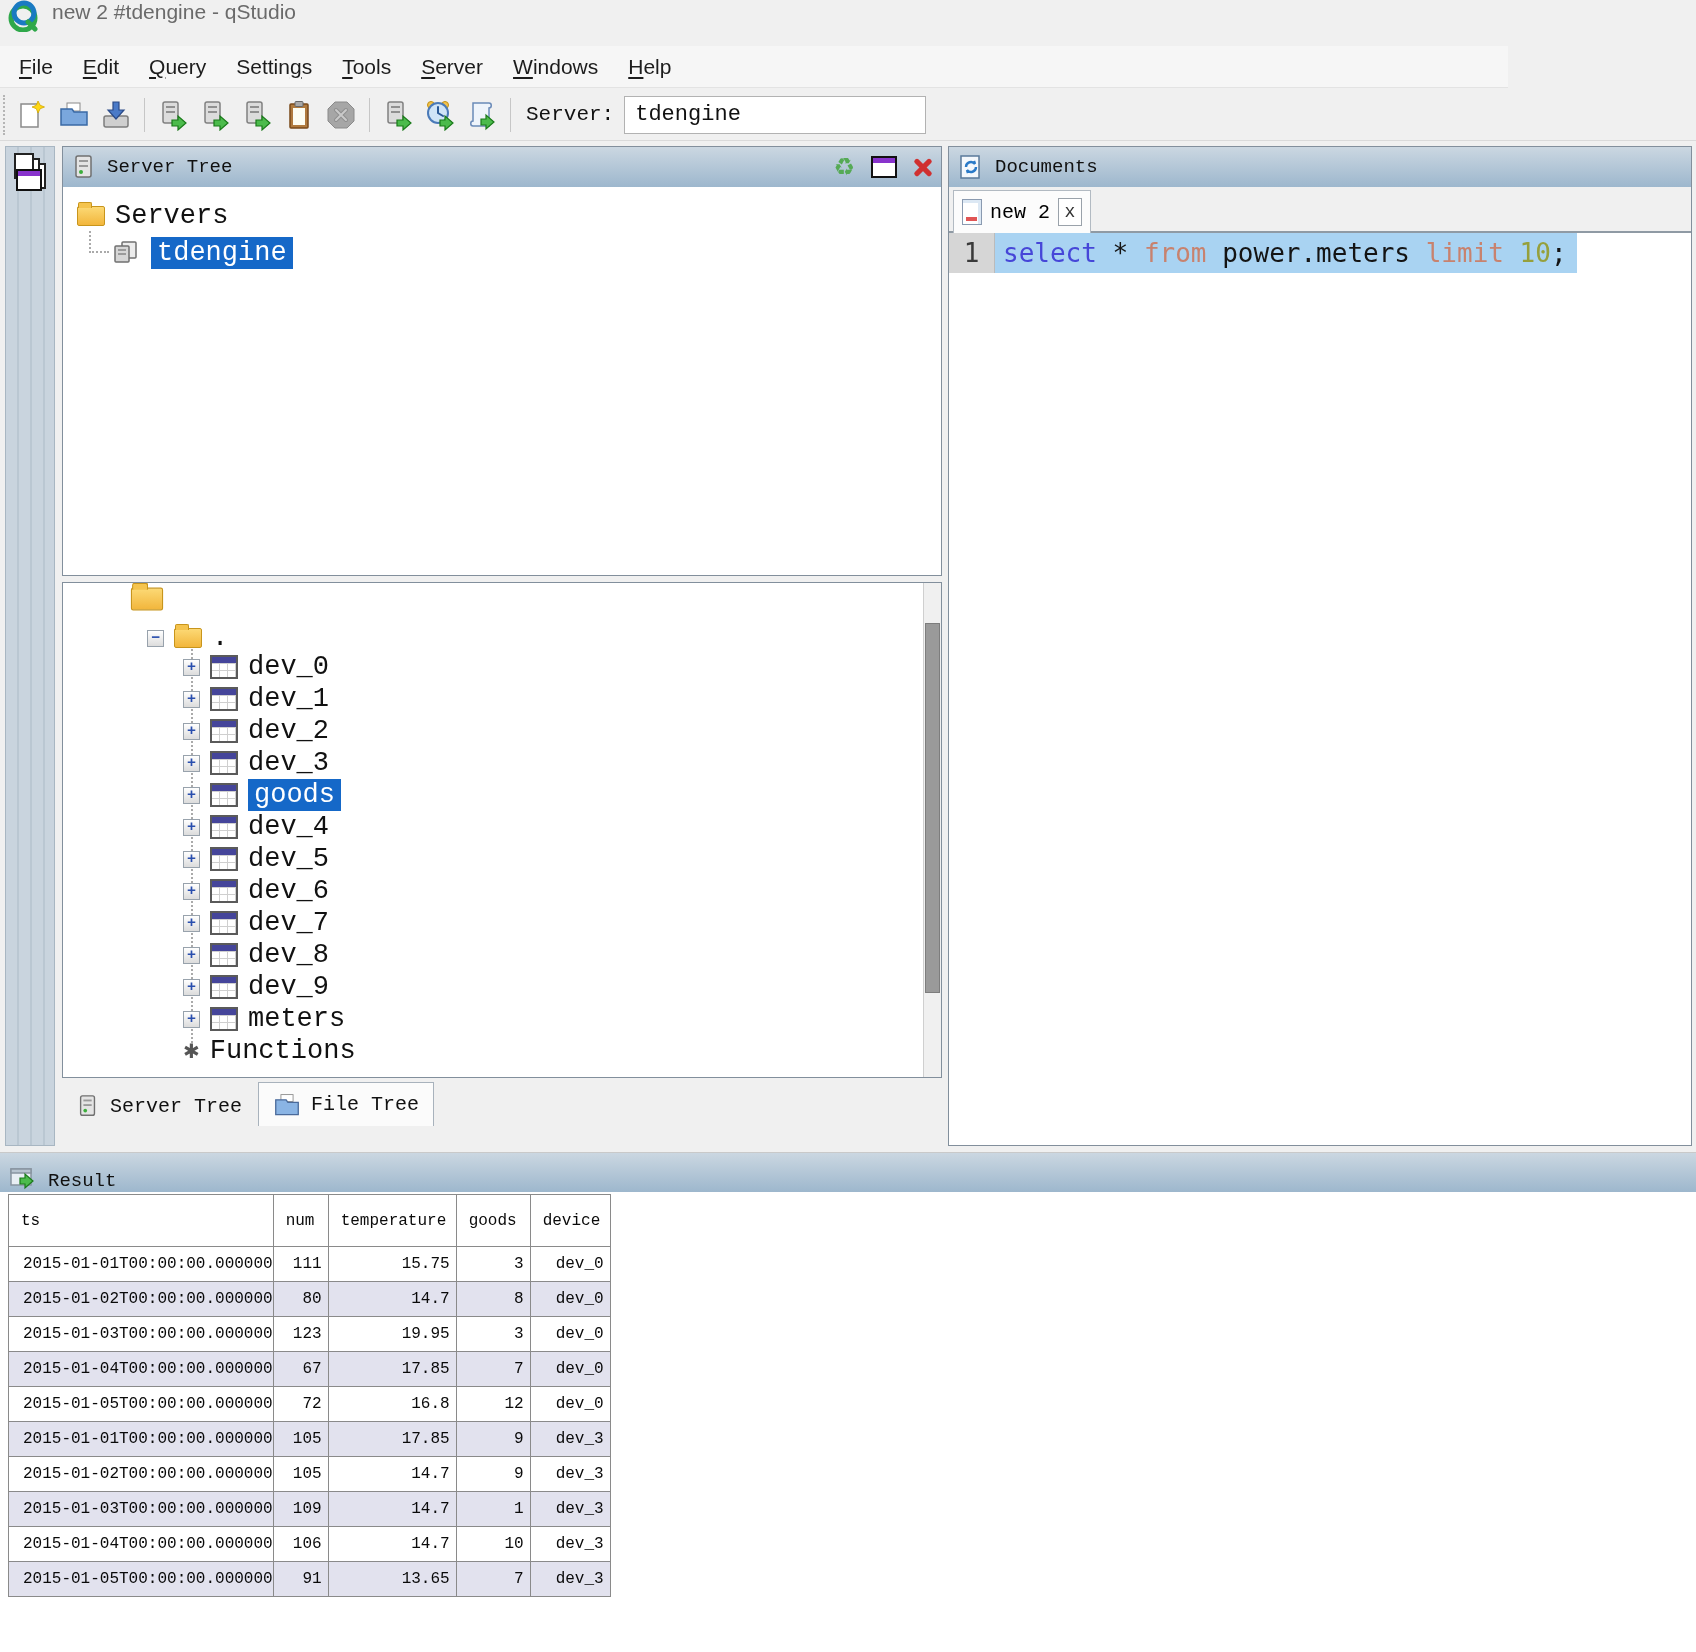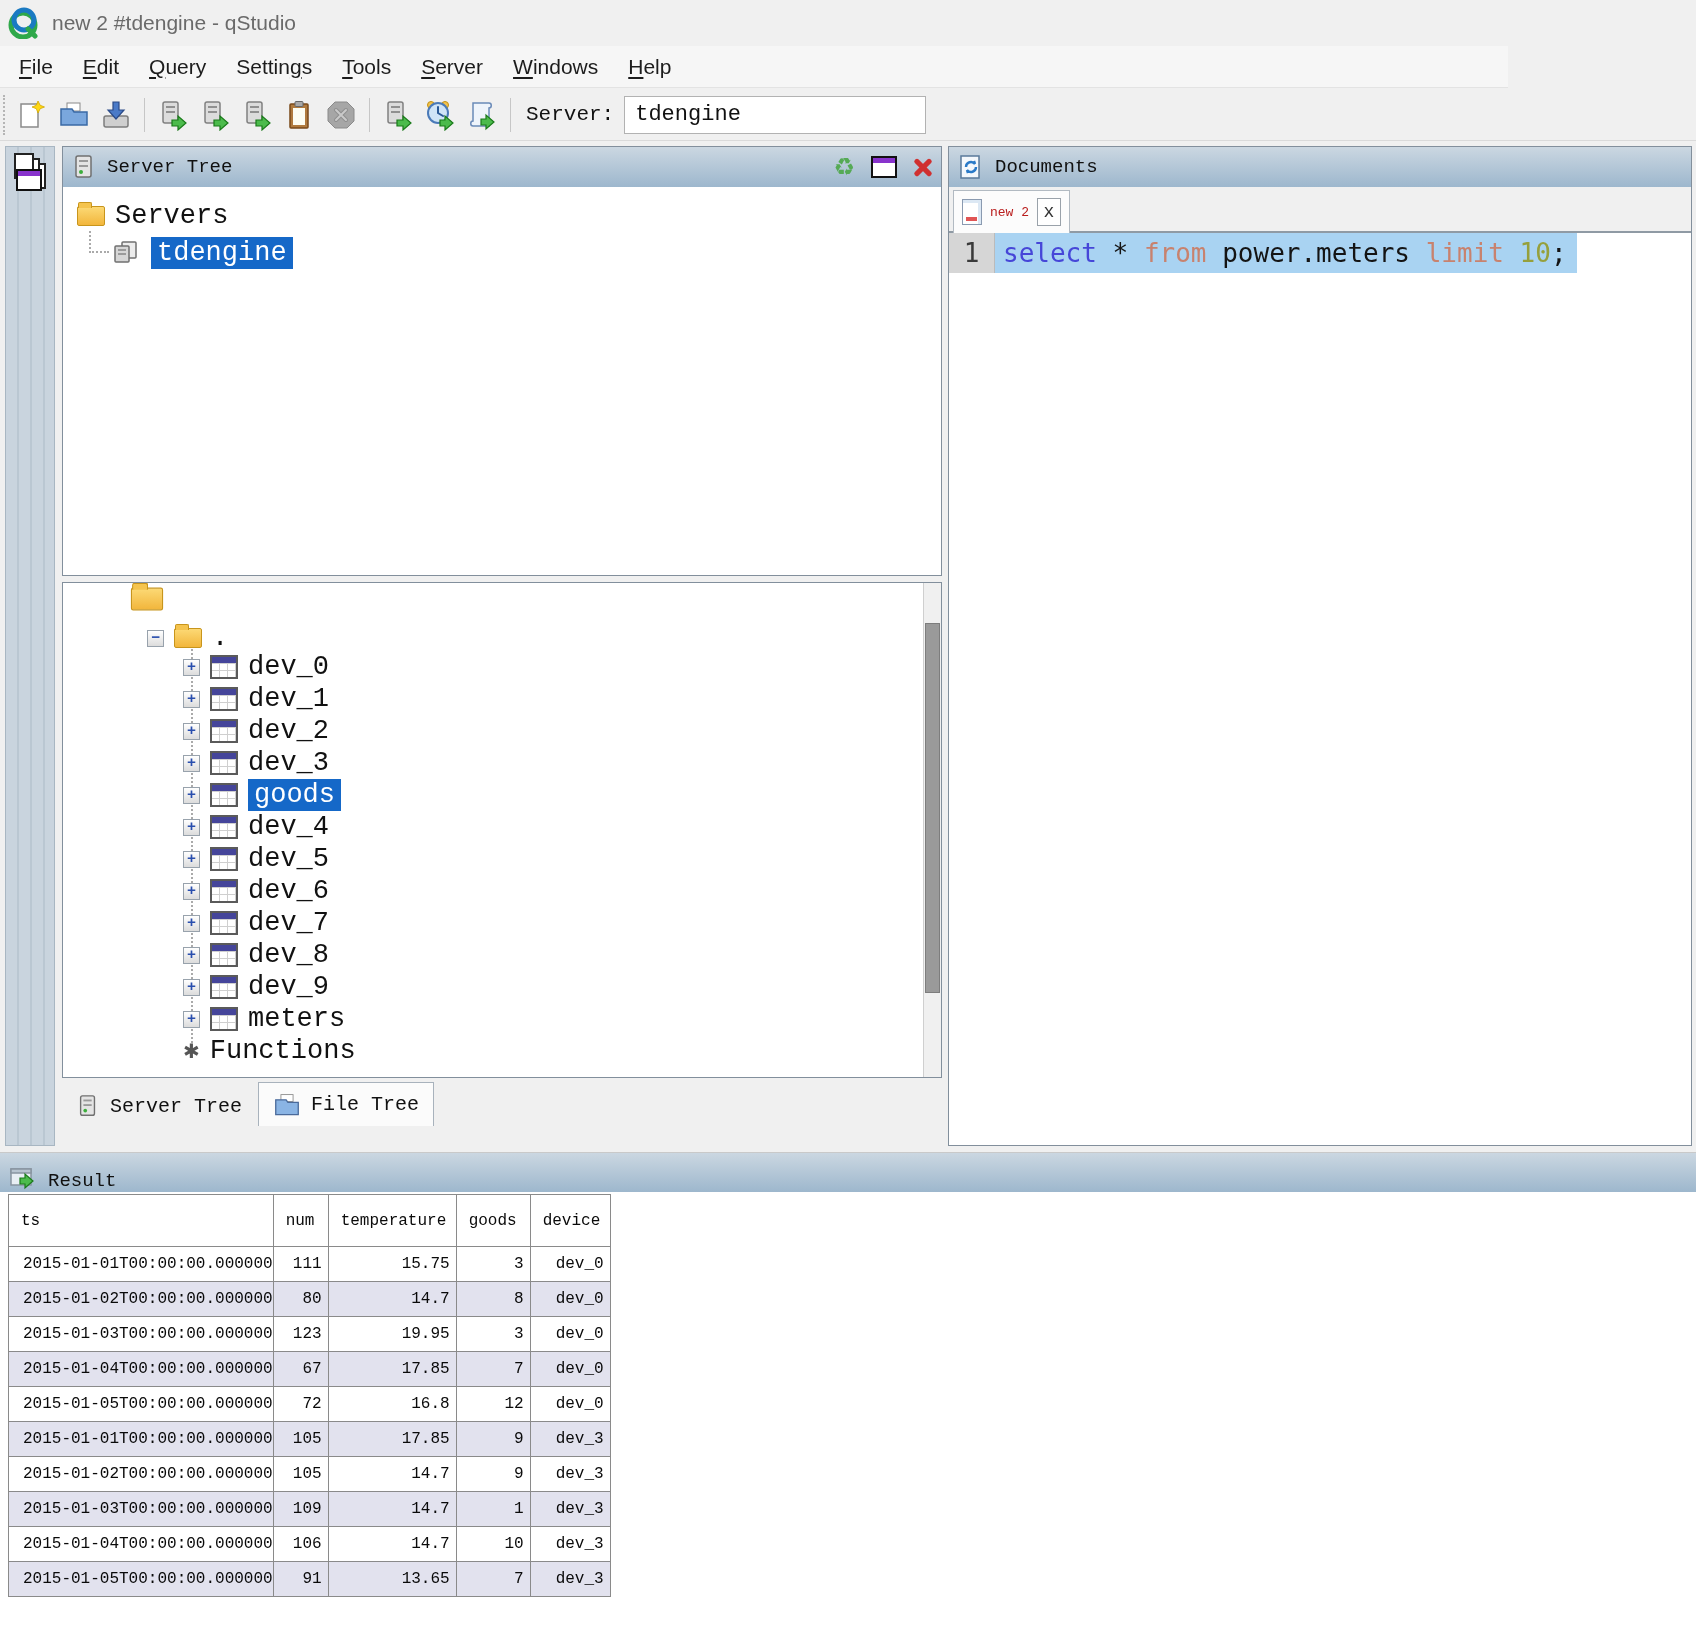--- a/index.html
+++ b/index.html
@@ -1,20 +1,20 @@
 <!DOCTYPE html>
 <html><head>
 <meta charset="utf-8">
 <style>
   * { margin:0; padding:0; box-sizing:border-box; }
   html,body { width:1696px; height:1652px; }
   body { position:relative; background:#f0f0f0; font-family:"Liberation Sans", sans-serif; overflow:hidden; }
 
   
-  .titlebar { position:absolute; left:0; top:0; width:1696px; height:46px; background:#f0f0f0; display:flex; align-items:center; }
+  .titlebar { position:absolute; left:0; top:0; width:1696px; height:46px; background:#f0f0f0; display:flex; align-items:flex-start; }
   .titlebar .logo { width:32px; height:32px; margin:0 12px 0 8px; }
   .titlebar .title { font-size:21px; color:#6a6a6a; }
 
   
   .menubar { position:absolute; left:0; top:46px; width:1508px; height:42px; background:#f6f6f6; border-bottom:1px solid #e3e3e3; display:flex; align-items:center; padding-left:4px; }
   .menu-item { font-size:21px; color:#1c1c1c; padding:0 15px; cursor:default; }
   .menu-item .mnemonic { text-decoration:underline; text-underline-offset:3px; }
 
   
   .toolbar { position:absolute; left:0; top:89px; width:1696px; height:52px; background:#f0f0f0; border-bottom:1px solid #dadada; display:flex; align-items:center; }
@@ -87,21 +87,21 @@
   
   .tabs-row { position:absolute; left:62px; top:1082px; width:880px; height:46px; }
   .btab { position:absolute; display:flex; align-items:center; gap:10px; font-family:"Liberation Mono",monospace; font-size:20px; color:#111; padding:0 14px; height:40px; top:4px; }
   .btab.inactive { left:0; }
   .btab.active { left:196px; top:0; height:44px; background:#fbfbfb; border:1px solid #a8b2bc; border-bottom:none;justify-content:flex-end; }
 
   
   .docs-panel { left:948px; top:146px; width:744px; height:1000px; }
   .doc-tabrow { height:46px; background:#f0f0f0; border-bottom:2px solid #8f9aa4; position:relative; }
   .doc-tab { position:absolute; left:4px; top:3px; height:43px; background:#fcfcfc; border:1px solid #b2bac2; border-bottom:none; display:flex; align-items:center; gap:8px; padding:0 8px; }
-  .doc-tab-label { font-family:"Liberation Mono",monospace; font-size:13px; color:#b91c1c; }
+  .doc-tab-label { font-family:"Liberation Mono",monospace; font-size:20px; color:#000000; }
   .doc-tab-close { width:24px; height:28px; background:#fff; border:1px solid #9aa2aa; font-family:"Liberation Mono",monospace; font-size:18px; color:#333; display:flex; align-items:center; justify-content:center; }
   .editor { position:relative; height:910px; background:#fff; }
   .gutter { position:absolute; left:0; top:0; width:46px; height:40px; background:#d6d6d6; border-right:1px solid #bbb; font-family:"DejaVu Sans Mono",monospace; font-size:26px; color:#3a3a3a; text-align:center; line-height:40px; }
   .code-line { position:absolute; left:46px; top:0; height:40px; line-height:40px; padding:0 10px 0 8px; background:#a9d3f2; font-family:"DejaVu Sans Mono",monospace; font-size:26px; white-space:pre; }
   .tok-keyword { color:#4646d8; } .tok-clause { color:#c8826e; } .tok-number { color:#96a03c; } .tok-plain { color:#141414; }
 
   
   .docpage-icon { width:20px; height:26px; background:#fff; border:1px solid #8a9ab0; position:relative; display:inline-block; box-shadow:inset -3px 3px 0 #dce8f4; }
   .docpage-icon::after { content:""; position:absolute; left:3px; bottom:3px; width:11px; height:4px; background:#e05555; }
 

